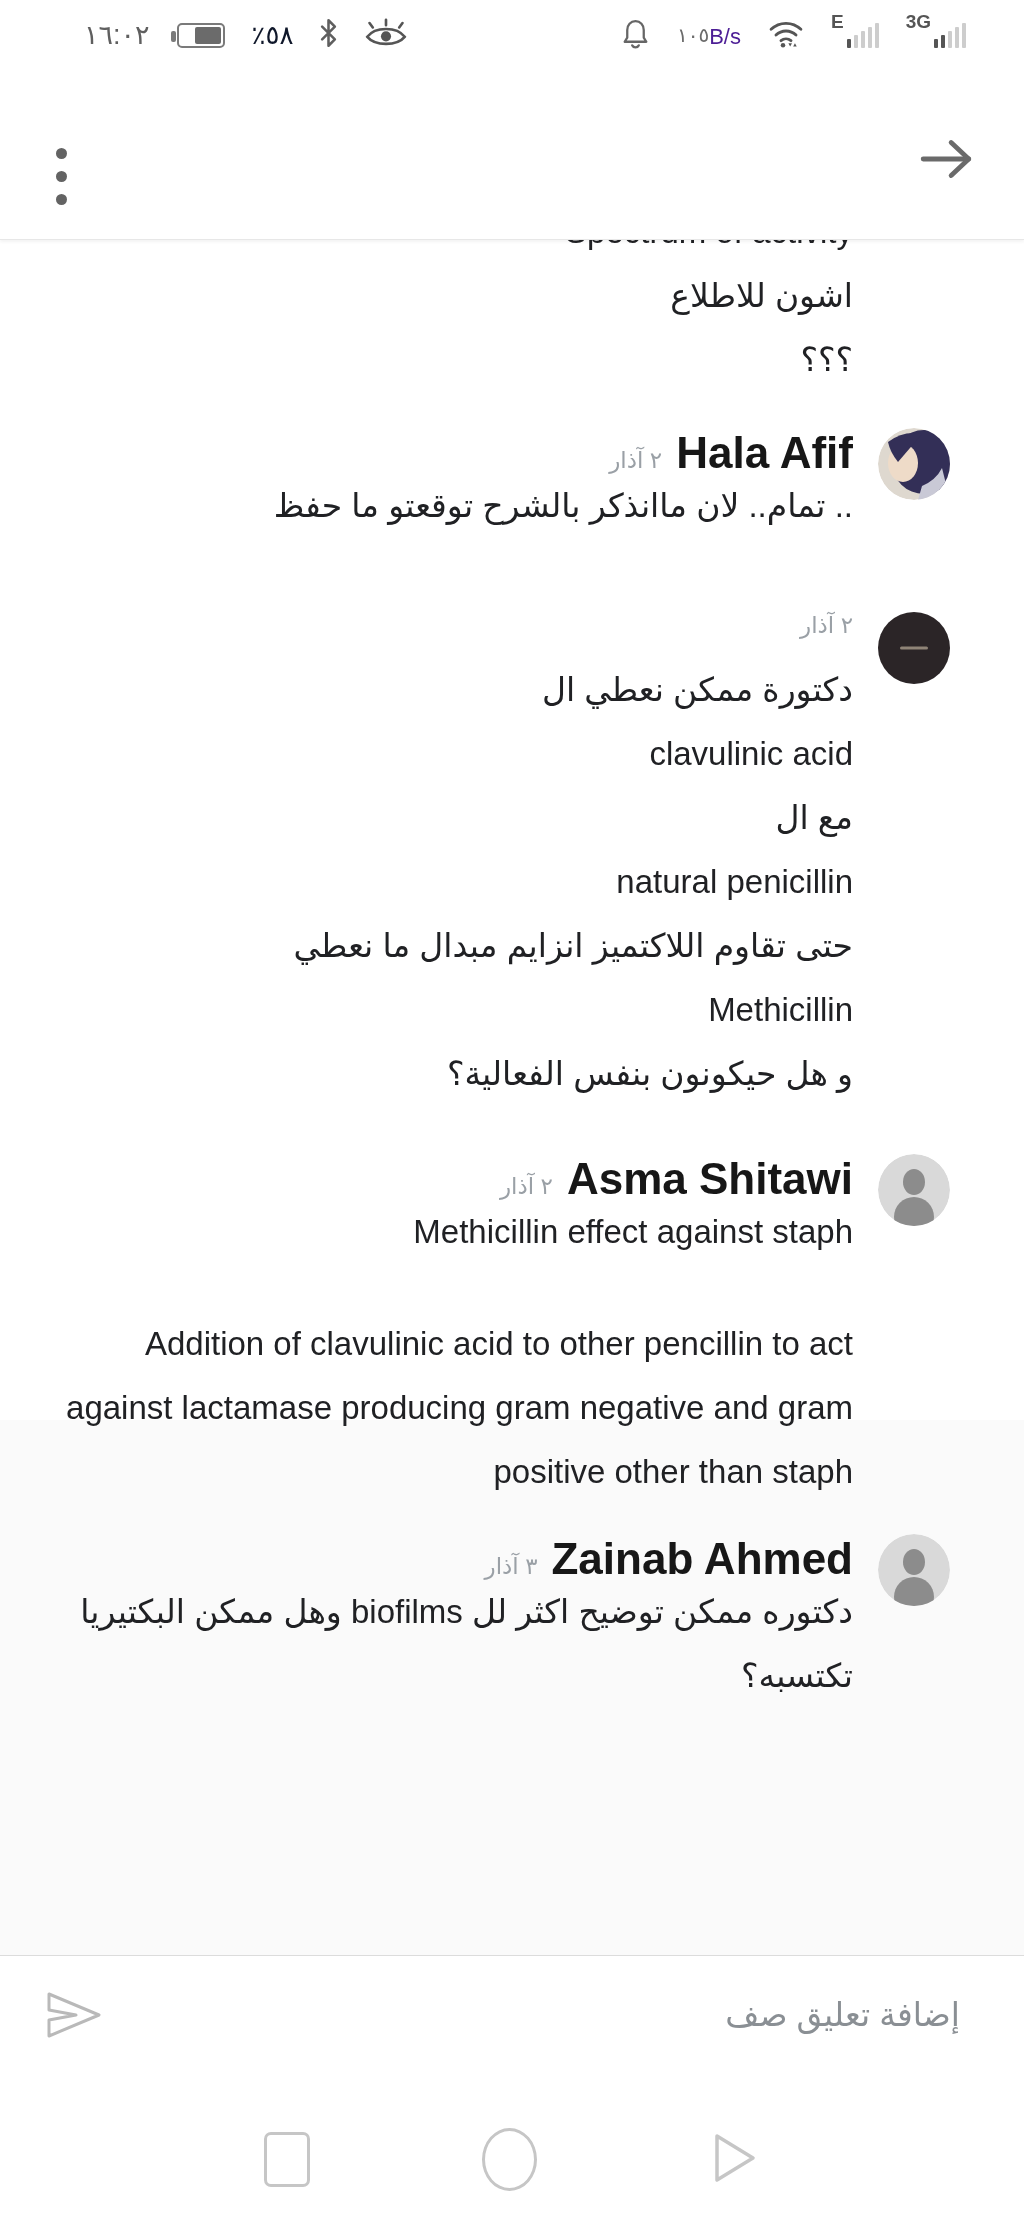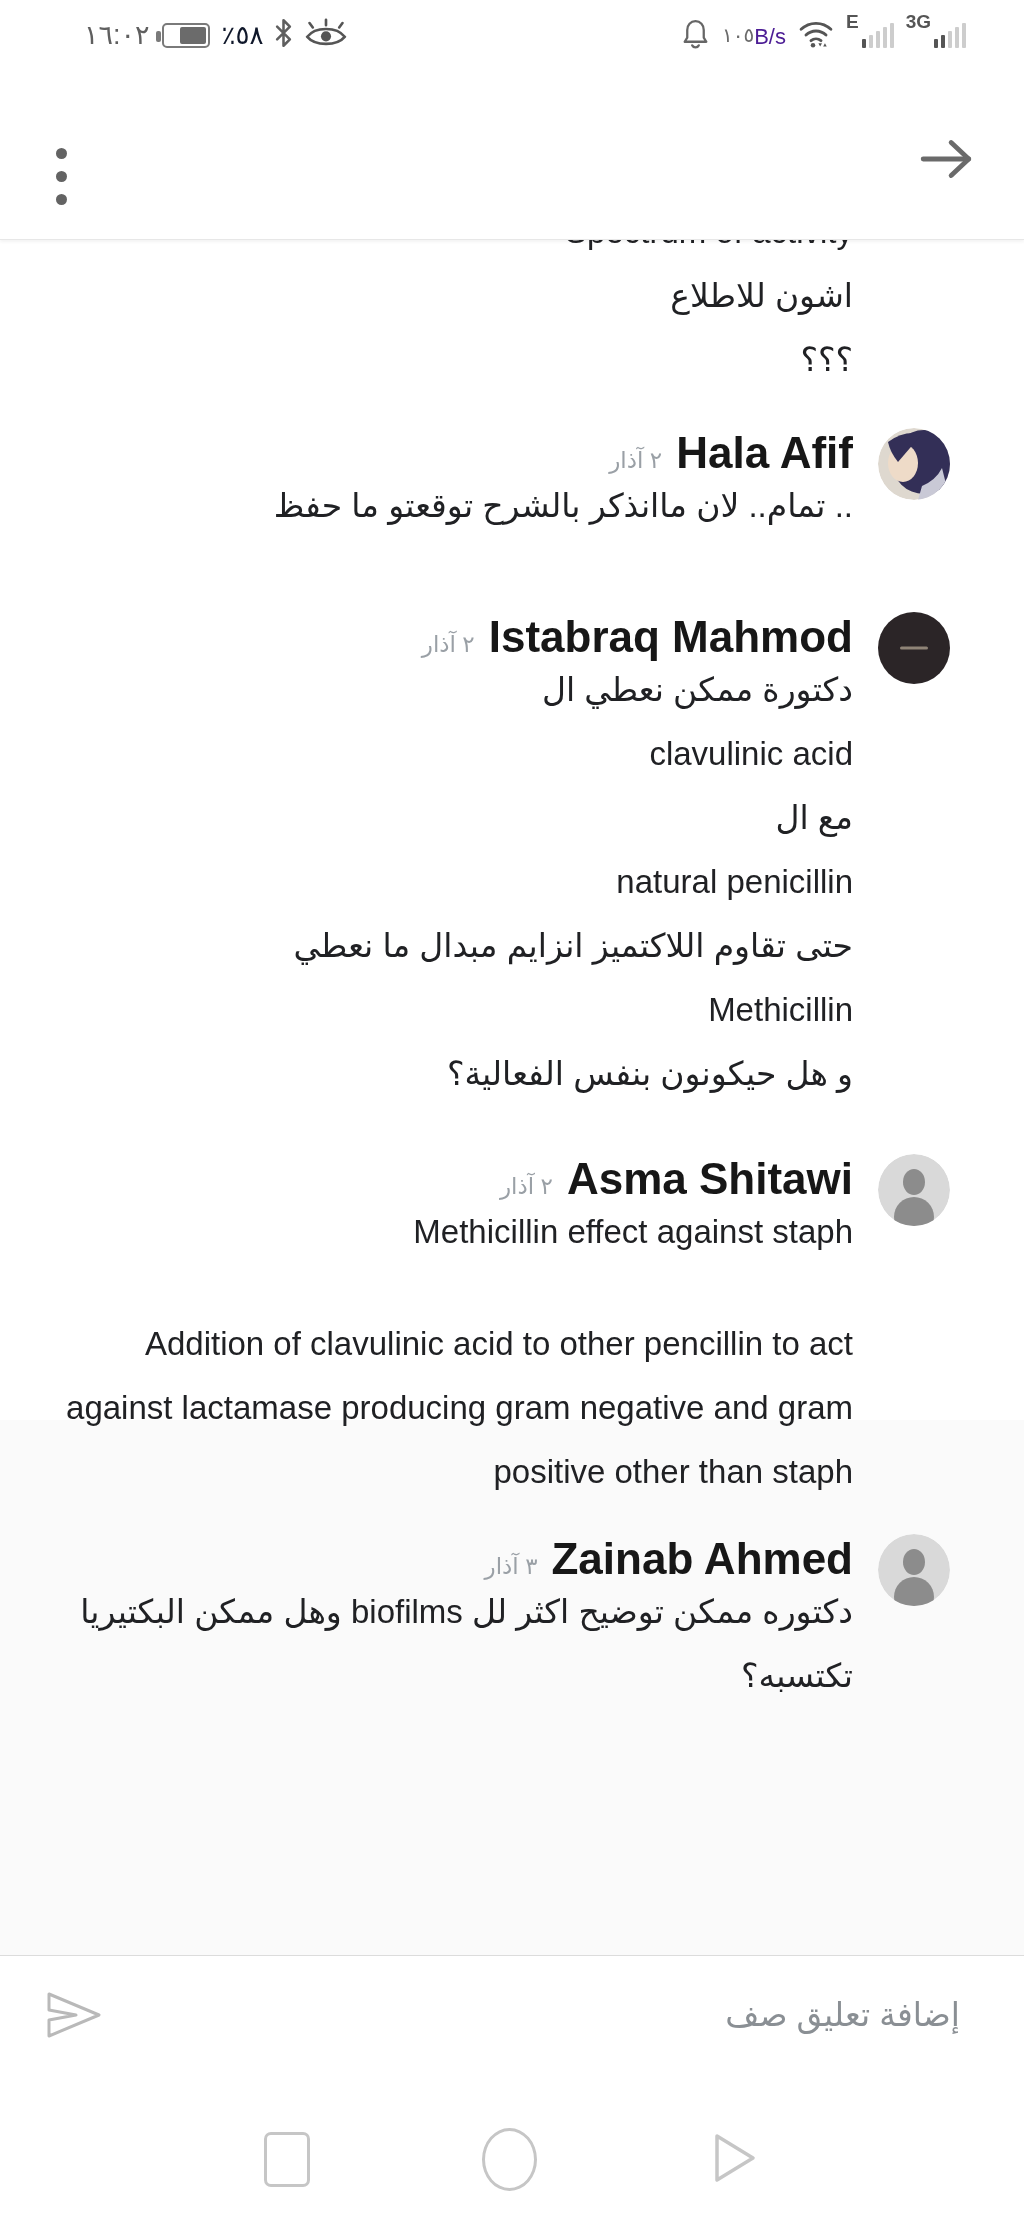--- a/index.html
+++ b/index.html
@@ -3,21 +3,21 @@
 <meta charset="utf-8">
 <style>
   * { margin:0; padding:0; box-sizing:border-box; }
   html,body { width:1024px; height:2218px; background:#fff; overflow:hidden;
     font-family:"Liberation Sans","DejaVu Sans",sans-serif; }
   body { display:flex; flex-direction:column; }
 
   
   .status-bar { height:64px; flex:0 0 64px; display:flex; direction:ltr;
     justify-content:space-between; align-items:center; padding:6px 58px 0 84px; color:#6b6b6b; }
-  .sb-group { display:flex; align-items:center; gap:12px;text-align:center; }
+  .sb-group { display:flex; align-items:center; gap:27px;text-align:center; }
   .sb-time { font-size:27px; color:#5f5f5f; letter-spacing:1px; }
   .battery { width:48px; height:25px; border:2.5px solid #7a7a7a; border-radius:5px; position:relative; }
   .battery::before { content:""; position:absolute; left:-8px; top:6px; width:5px; height:11px; background:#7a7a7a; border-radius:2px; }
   .battery-fill { position:absolute; right:2px; top:2px; bottom:2px; background:#6b6b6b; border-radius:2px; }
   .sb-pct { font-size:26px; color:#0f172a; }
   .net-speed { display:flex; flex-direction:row; align-items:center; line-height:1; }
   .net-speed .v { font-size:20px; color:#6b6b6b; }
   .net-speed .u { font-size:22px; color:#4c1d95; margin-top:3px; }
   .sig { display:flex; align-items:flex-end; gap:1px; }
   .sig-label { font-size:19px; font-weight:700; color:#555; transform:translateY(-15px); margin-right:2px; }
@@ -189,21 +189,20 @@
     <span class="avatar">
       
       <svg class="av av-logo" width="72" height="72" viewBox="0 0 72 72">
         <circle cx="36" cy="36" r="36" fill="#2b2527"></circle>
         <rect x="22" y="34.5" width="28" height="3" rx="1.5" fill="#8f8477"></rect>
       </svg>
       
     </span>
     <div class="c-body">
       <div class="name-row">
-        <span class="c-name">Istabraq Mahmod</span>
         <span class="c-date">٢ آذار</span>
       </div>
       <div class="c-text">
           <div class="para">دكتورة ممكن نعطي ال
 clavulinic acid
 مع ال
 natural penicillin
 حتى تقاوم اللاكتميز انزايم مبدال ما نعطي
 Methicillin
 و هل حيكونون بنفس الفعالية؟</div>

